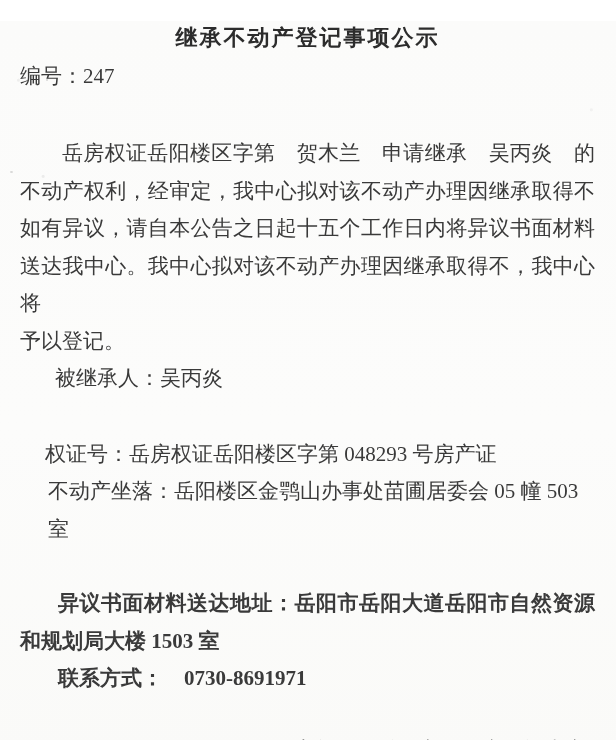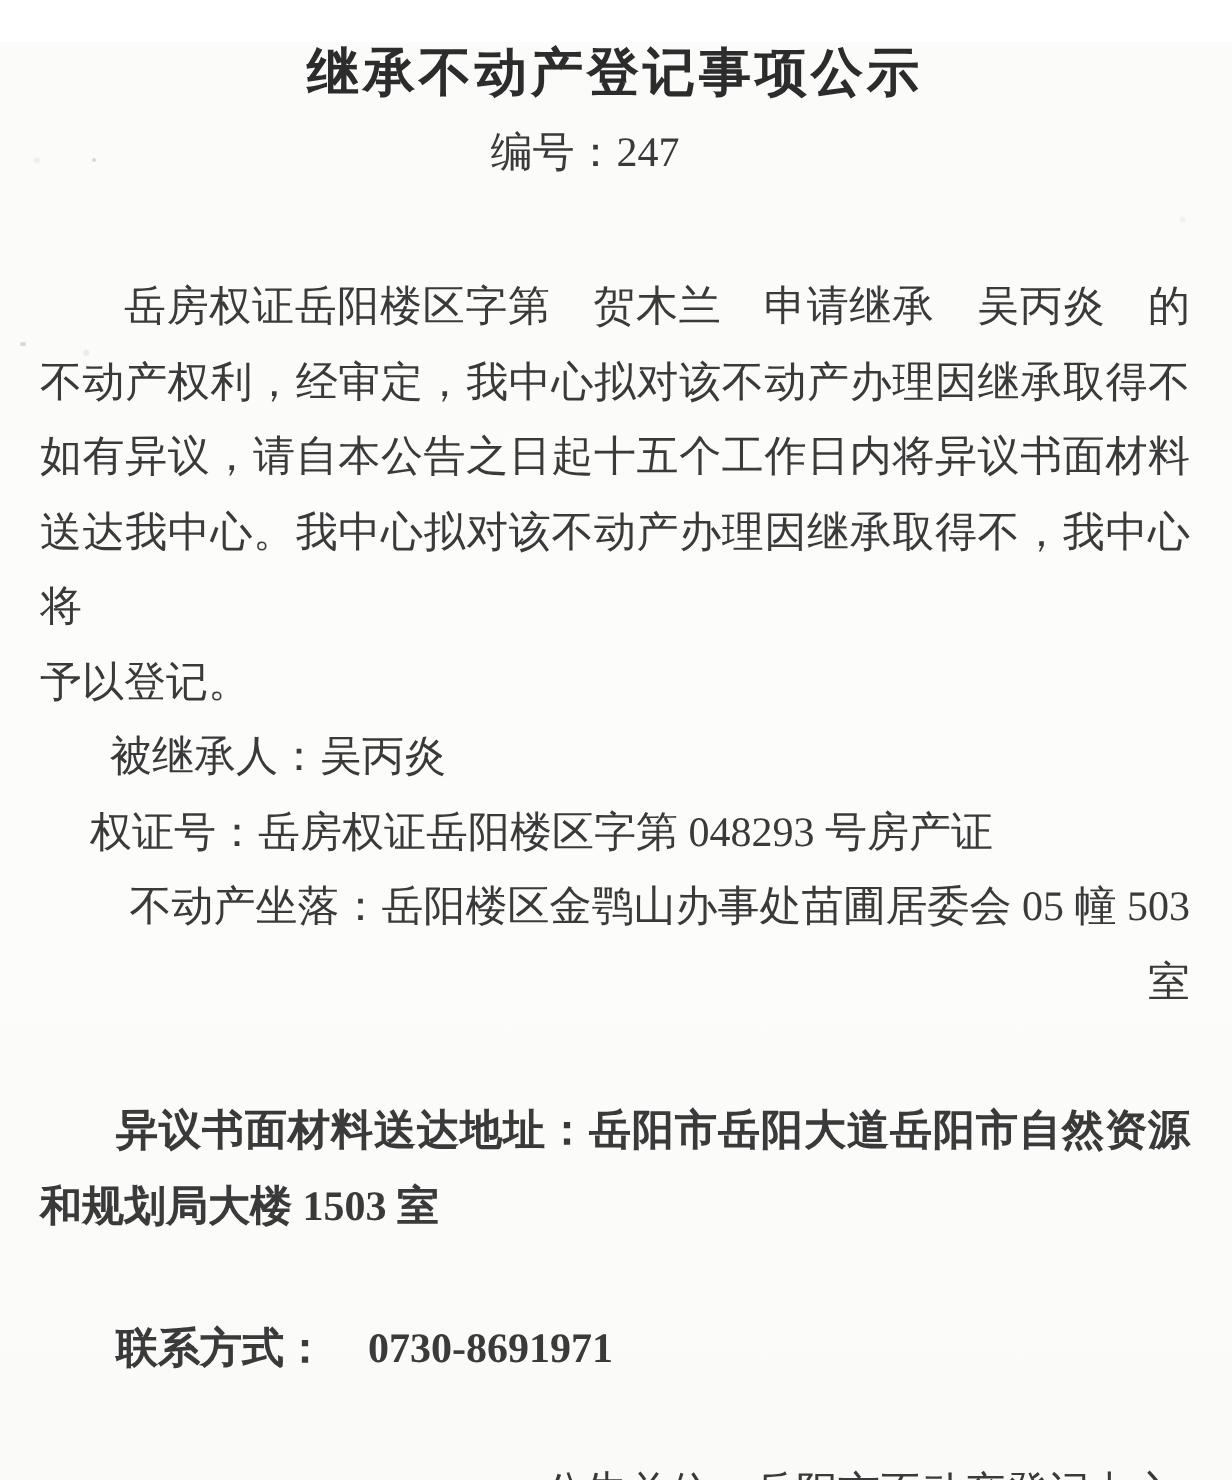--- a/index.html
+++ b/index.html
@@ -18,44 +18,44 @@
       radial-gradient(circle at 30% 3%, rgba(120,120,120,.08) 0 1px, transparent 2px),
       linear-gradient(180deg, #fbfbfa 0%, #fcfcfb 55%, #fafaf8 100%);
     color:#3a3a3a;
     font-family:"Liberation Serif","DejaVu Serif",serif;
     font-size:21px;
     padding:0 21px 0 20px;
   }
   .title {
     margin-top:21px;
     text-align:center;
-    font-family:Liberation Mono, monospace;
+    font-family:Liberation Sans, sans-serif;
     font-weight:700;
-    font-size:26px;
+    font-size:22px;
     line-height:34px;
     letter-spacing:2px;
     color:#2c2c2c;
   }
   .doc-number {
     margin-top:7px;
-    text-align:center;
+    text-align:left;
     padding-right:30px;
     line-height:28px;
   }
   .body-block { margin-top:45px; line-height:37.5px; }
   .jline { text-align:justify; text-align-last:justify; }
   .lline { text-align:center;    text-align-last:left; }
   .indent2 { text-indent:2em; }
   .fields-block { line-height:37.5px; }
   .field-inheritee  { padding-left:35px; }
-  .field-cert       { padding-left:25px; }
-  .field-location   { padding-left:28px;text-align:right; }
+  .field-cert       { padding-left:25px;margin-top:38px; }
+  .field-location   { padding-left:28px; }
   .objection-block { margin-top:37px; line-height:37.5px;font-weight:bold; }
   .objection-first { text-indent:38px; }
-  .contact-line { padding-left:38px;margin-top:34px; }
+  .contact-line { padding-left:38px; }
   .footer-block { margin-top:34px; line-height:37.5px; text-align:right; padding-right:8px; }
   .speck { position:absolute; background:rgba(110,110,110,.25); border-radius:50%; }
   .speck-a { left:10px; top:150px; width:3px; height:2px; }
   .speck-b { left:46px; top:58px;  width:2px; height:2px; }
 </style>
 </head>
 <body>
 
 <div class="page">
 

